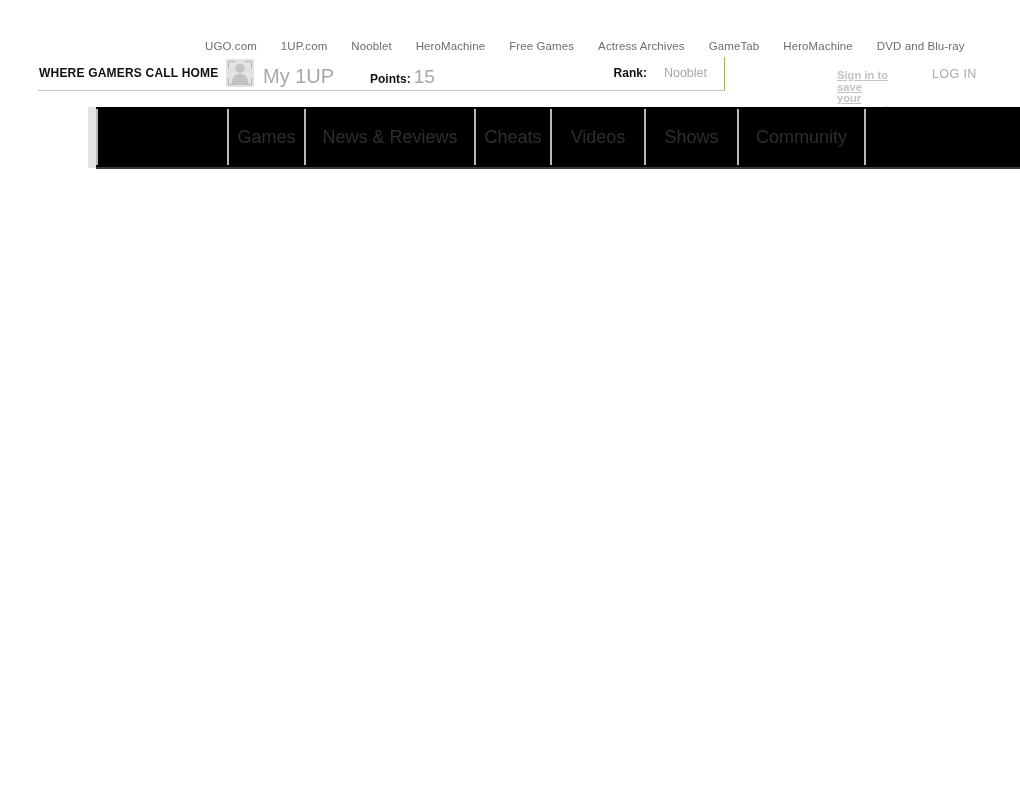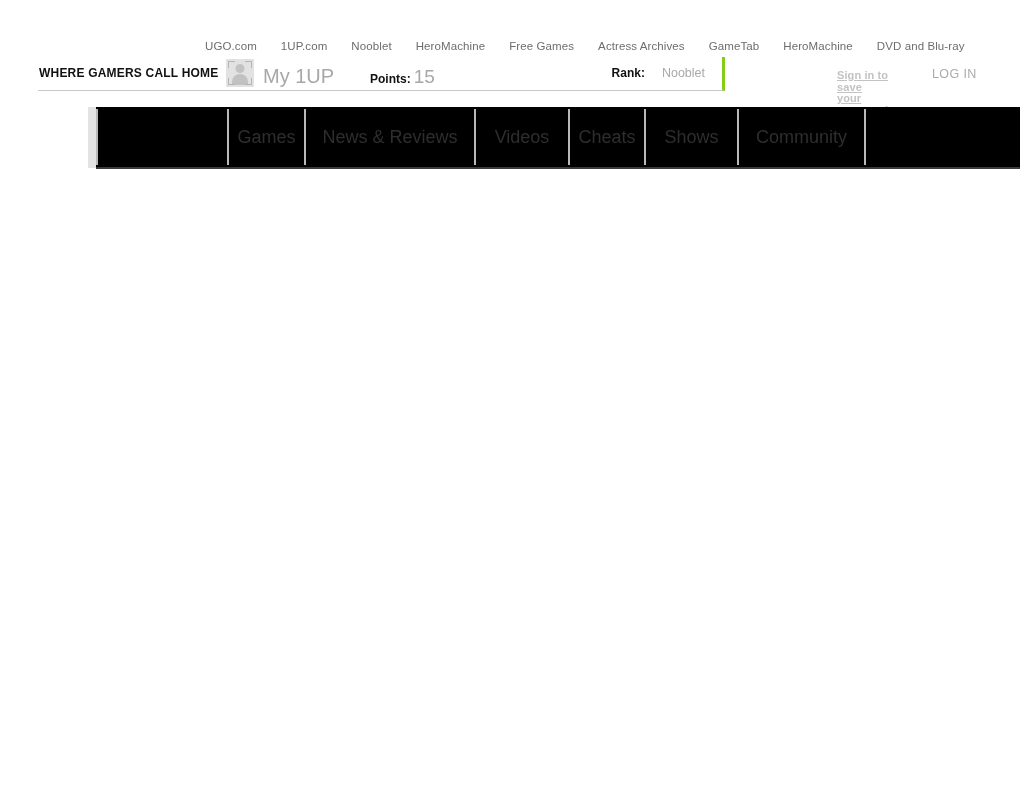--- a/index.html
+++ b/index.html
@@ -52,21 +52,21 @@
   }
   .network-link:last-child { margin-right: 0; }
 
   
   .user-bar {
     position: absolute;
     left: 38px;
     top: 57px;
     width: 687px;
     height: 34px;
-    border-right: 3px solid #84cc16;
+    border-right: 1px solid #84cc16;
     border-bottom: 1px solid #c9c9c9;
     box-sizing: border-box;
   }
   .tagline {
     position: absolute;
     left: 1px;
     top: 9px;
     font-size: 12px;
     font-weight: bold;
     color: #111111;
@@ -291,22 +291,22 @@
     <div>your progress!</div>
   </div>
   <a class="login-link" href="#">LOG IN</a>
 
   <div class="nav-shell">
     <div class="nav-left-stub"></div>
     <nav class="nav-bar">
       <a class="nav-item slot-home" href="#"></a>
       <a class="nav-item slot-games" href="#">Games</a>
       <a class="nav-item slot-news" href="#">News &amp; Reviews</a>
+      <a class="nav-item slot-cheats" href="#">Cheats</a>
       <a class="nav-item slot-videos" href="#">Videos</a>
-      <a class="nav-item slot-cheats" href="#">Cheats</a>
       <a class="nav-item slot-shows" href="#">Shows</a>
       <a class="nav-item slot-community" href="#">Community</a>
       <a class="nav-item slot-tail" href="#"></a>
     </nav>
   </div>
 
   <div></div>
 
 </div>
 

